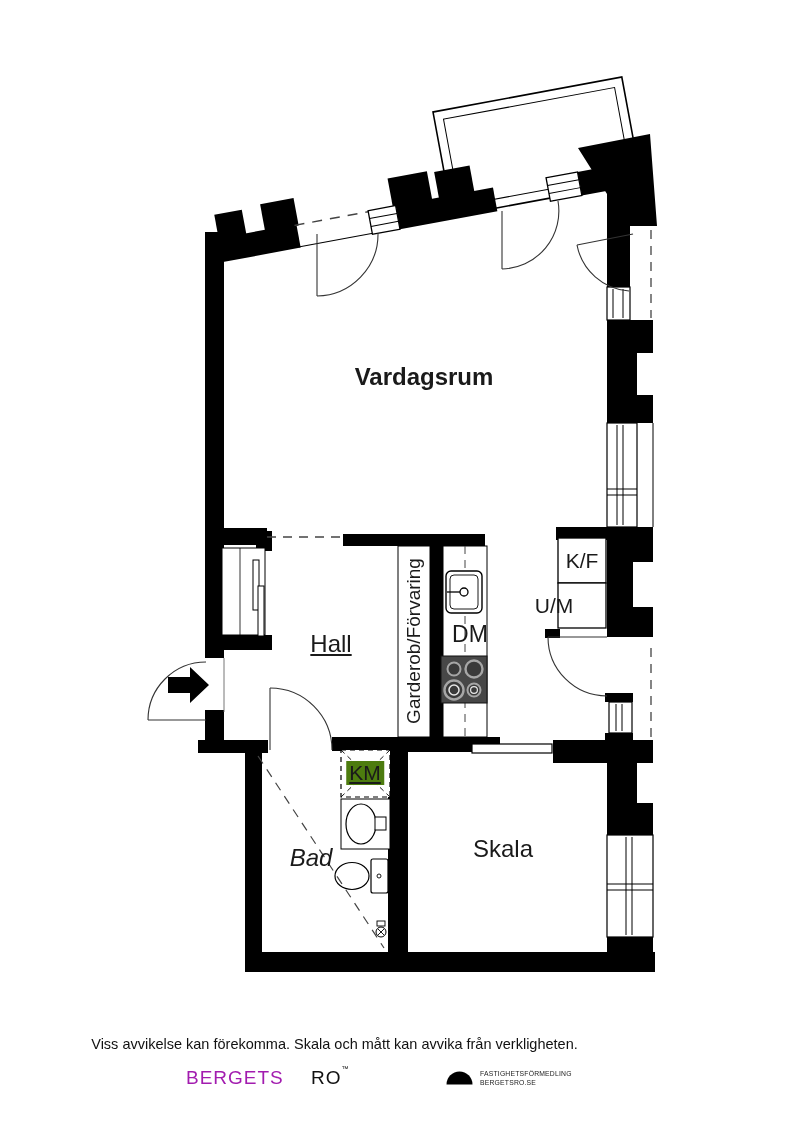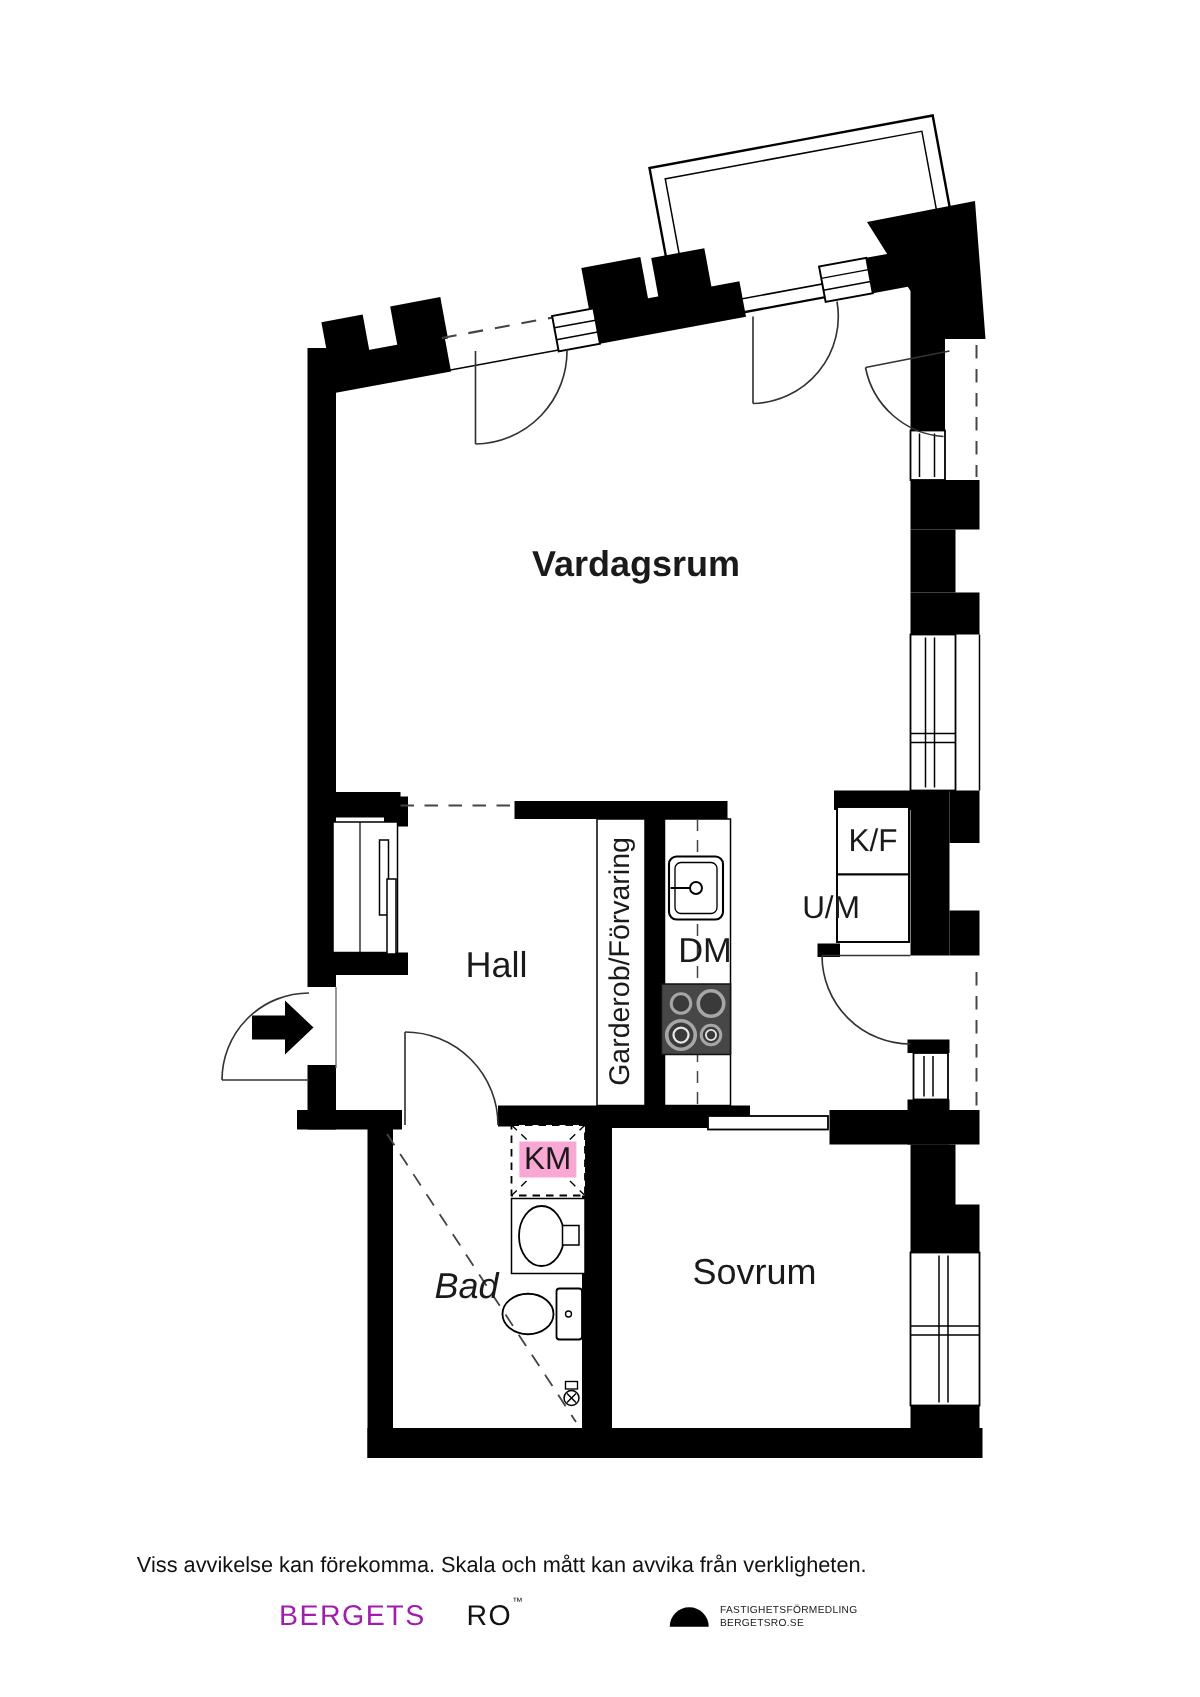--- a/index.html
+++ b/index.html
@@ -3,21 +3,21 @@
 <meta charset="utf-8">
 <style>
   html,body{margin:0;padding:0;background:#fff;}
   body{width:800px;height:1131px;position:relative;font-family:"Liberation Sans",sans-serif;color:#000;overflow:hidden;}
   #plan-svg{position:absolute;left:0;top:0;}
   .lbl{position:absolute;transform:translate(-50%,-50%);white-space:nowrap;color:#1a1a1a;}
   .room{font-size:24px;}
   .fixture{font-size:21px;}
   .fixture-lg{font-size:23px;}
   .vertical{transform:translate(-50%,-50%) rotate(-90deg);font-size:19px;}
-  .km-bg{background:#f9a8d4;padding:0 3px;}
+  .km-bg{background:#4d7c0f;padding:0 3px;text-decoration:underline;}
   .disclaimer{position:absolute;left:0;top:1036px;width:669px;text-align:center;font-size:14.5px;color:#111;}
   .brand-first{position:absolute;left:186px;top:1067px;font-size:19px;letter-spacing:1px;color:#a21caf;}
   .brand-second{position:absolute;left:311px;top:1067px;font-size:19px;letter-spacing:1px;color:#111;}
   .brand-mark{font-size:7px;vertical-align:top;position:relative;top:-2px;letter-spacing:0;}
   .logo-wrap{position:absolute;left:446px;top:1069px;display:flex;align-items:flex-start;}
   .logo-text{margin-left:7px;line-height:8.5px;padding-top:1px;}
   .logo-line1{font-size:6.8px;letter-spacing:0.2px;color:#1a1a1a;}
   .logo-line2{font-size:6.8px;letter-spacing:0.2px;color:#1a1a1a;}
 </style>
 </head>
@@ -202,23 +202,23 @@
   <line x1="258" y1="756" x2="384" y2="948" stroke="#444" stroke-width="1.2" stroke-dasharray="9 7"></line>
 
   <line x1="267" y1="537" x2="343" y2="537" stroke="#444" stroke-width="1.3" stroke-dasharray="9 7"></line>
 
   <rect x="472" y="744" width="80" height="9" fill="#fff" stroke="#000" stroke-width="1.2"></rect>
 
   <polygon points="168,677 190,677 190,667 209,685 190,703 190,693 168,693" fill="#000"></polygon>
 </svg>
 
 <div class="lbl room" style="left:424px;top:377px;font-weight:bold;">Vardagsrum</div>
-<div class="lbl room" style="left:331px;top:644px;">Hall</div>
+<div class="lbl room" style="left:331px;top:644px;text-decoration:underline;">Hall</div>
 <div class="lbl room" style="left:311px;top:858px;font-style:italic;">Bad</div>
-<div class="lbl room" style="left:503px;top:849px;">Sovrum</div>
+<div class="lbl room" style="left:503px;top:849px;">Skala</div>
 <div class="lbl vertical" style="left:414px;top:641px;">Garderob/Förvaring</div>
 <div class="lbl fixture-lg" style="left:470px;top:634px;">DM</div>
 <div class="lbl fixture" style="left:582px;top:561px;">K/F</div>
 <div class="lbl fixture" style="left:554px;top:606px;">U/M</div>
 <div class="lbl fixture km-bg" style="left:365px;top:773px;">KM</div>
 
 <div class="disclaimer">Viss avvikelse kan förekomma. Skala och mått kan avvika från verkligheten.</div>
 <div class="brand-first">BERGETS</div>
 <div class="brand-second"><span>RO</span><span class="brand-mark">™</span></div>
 <div class="logo-wrap">

